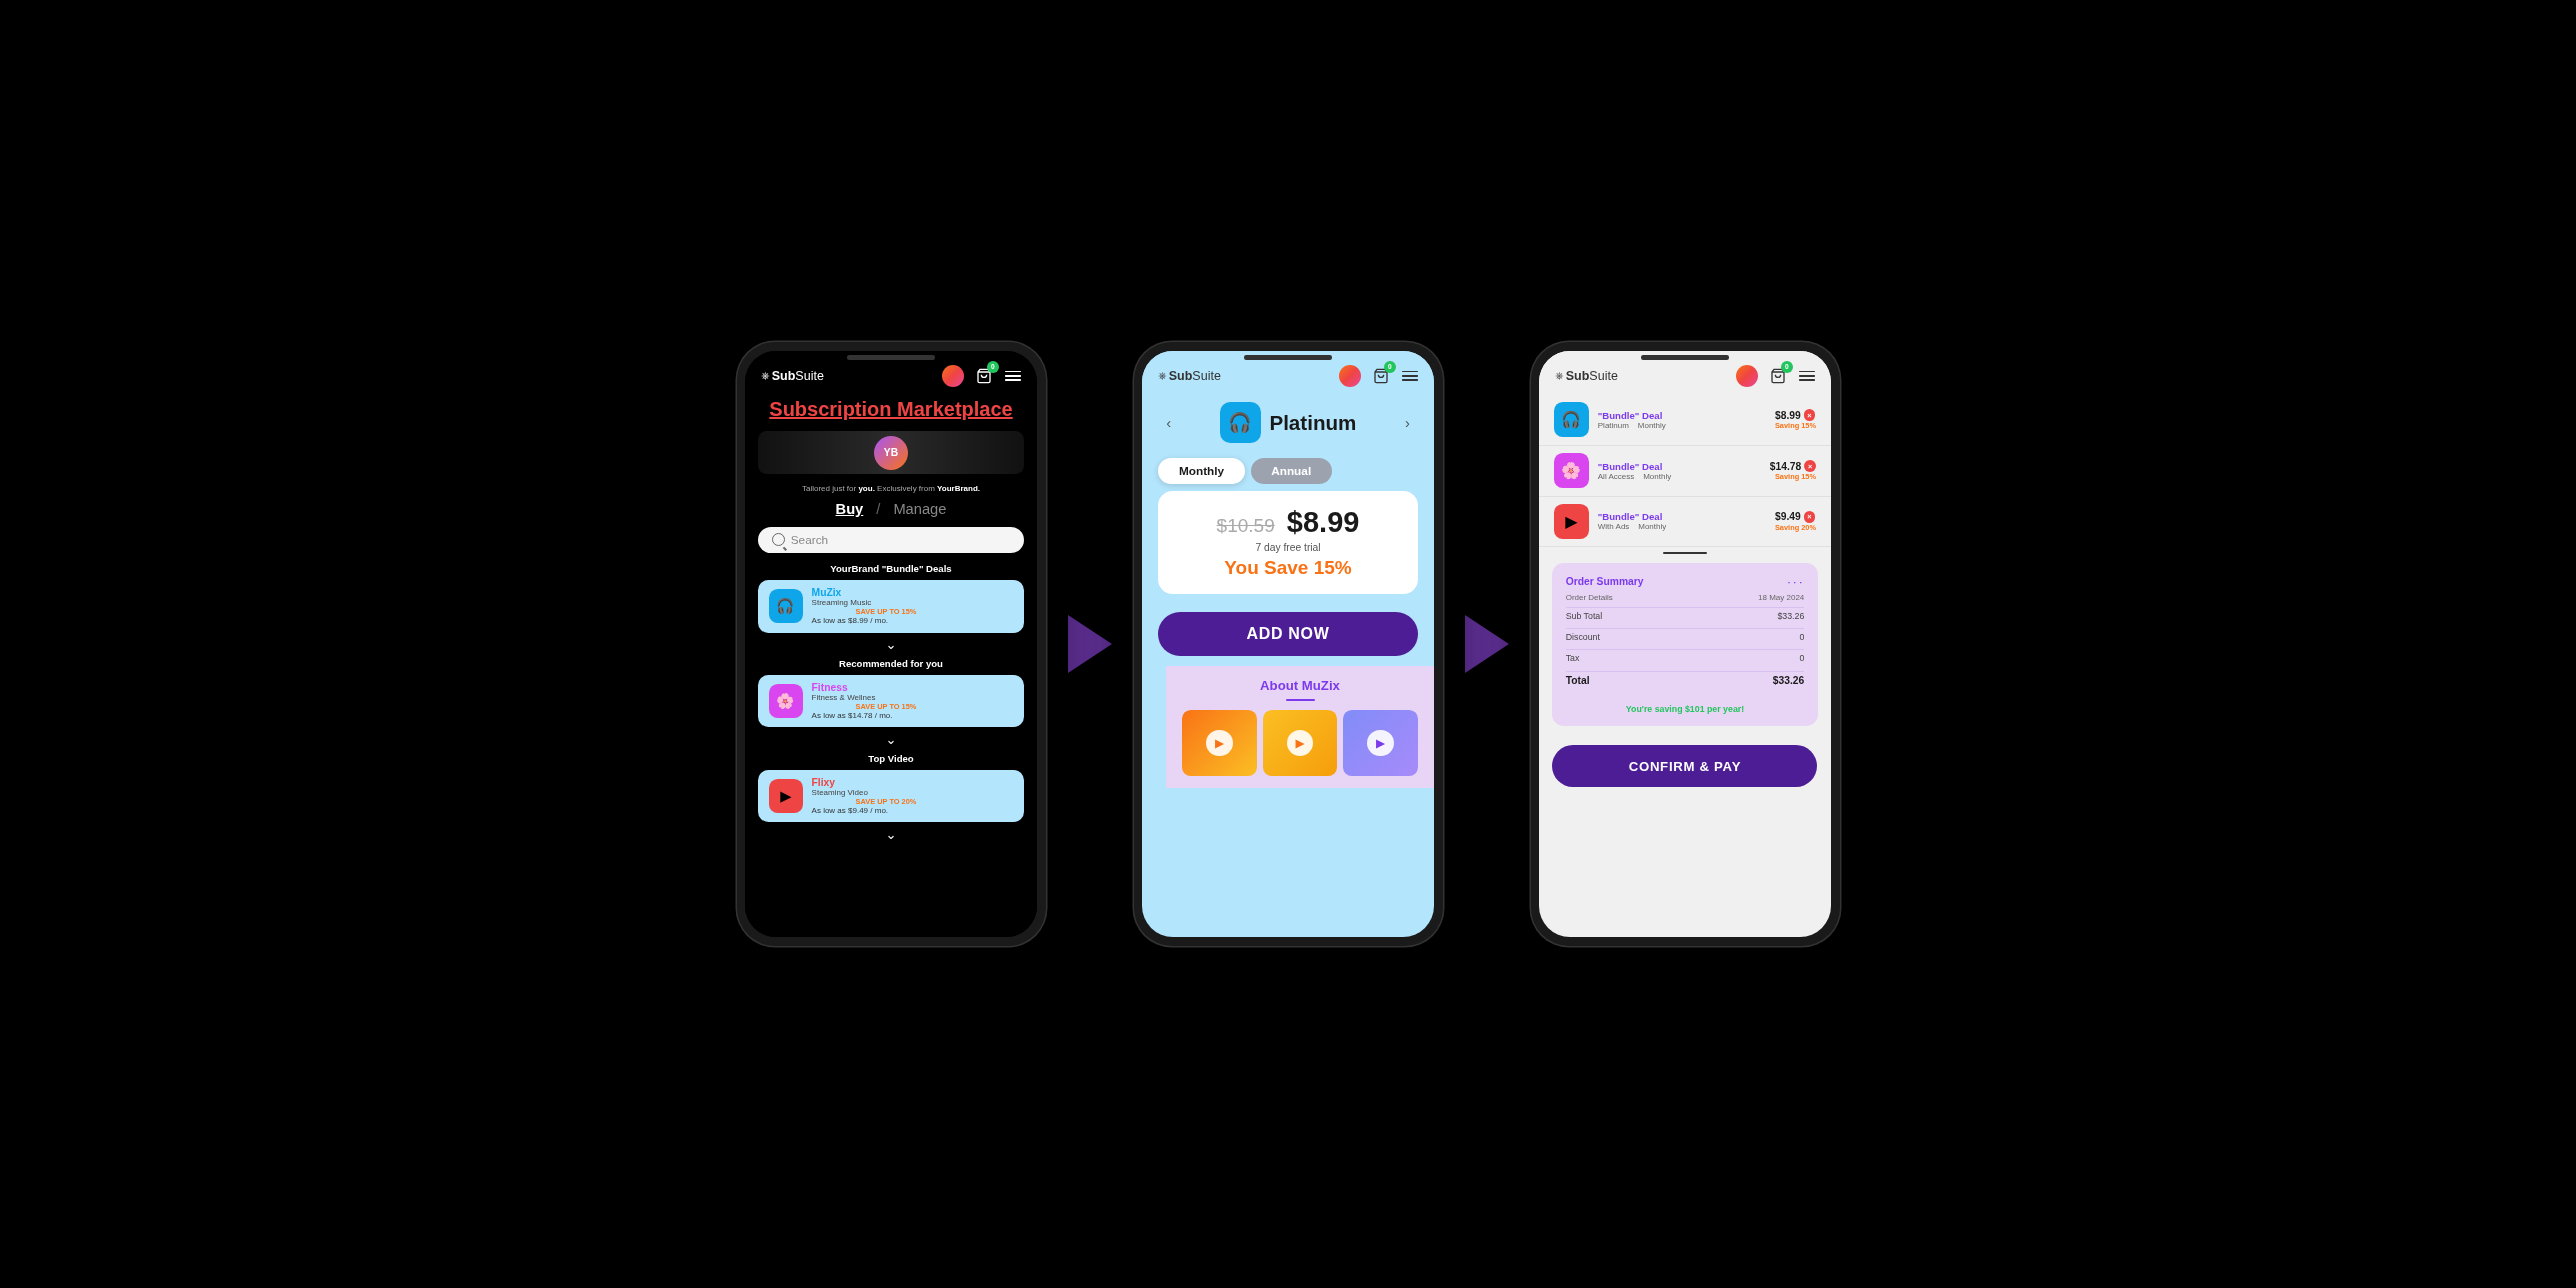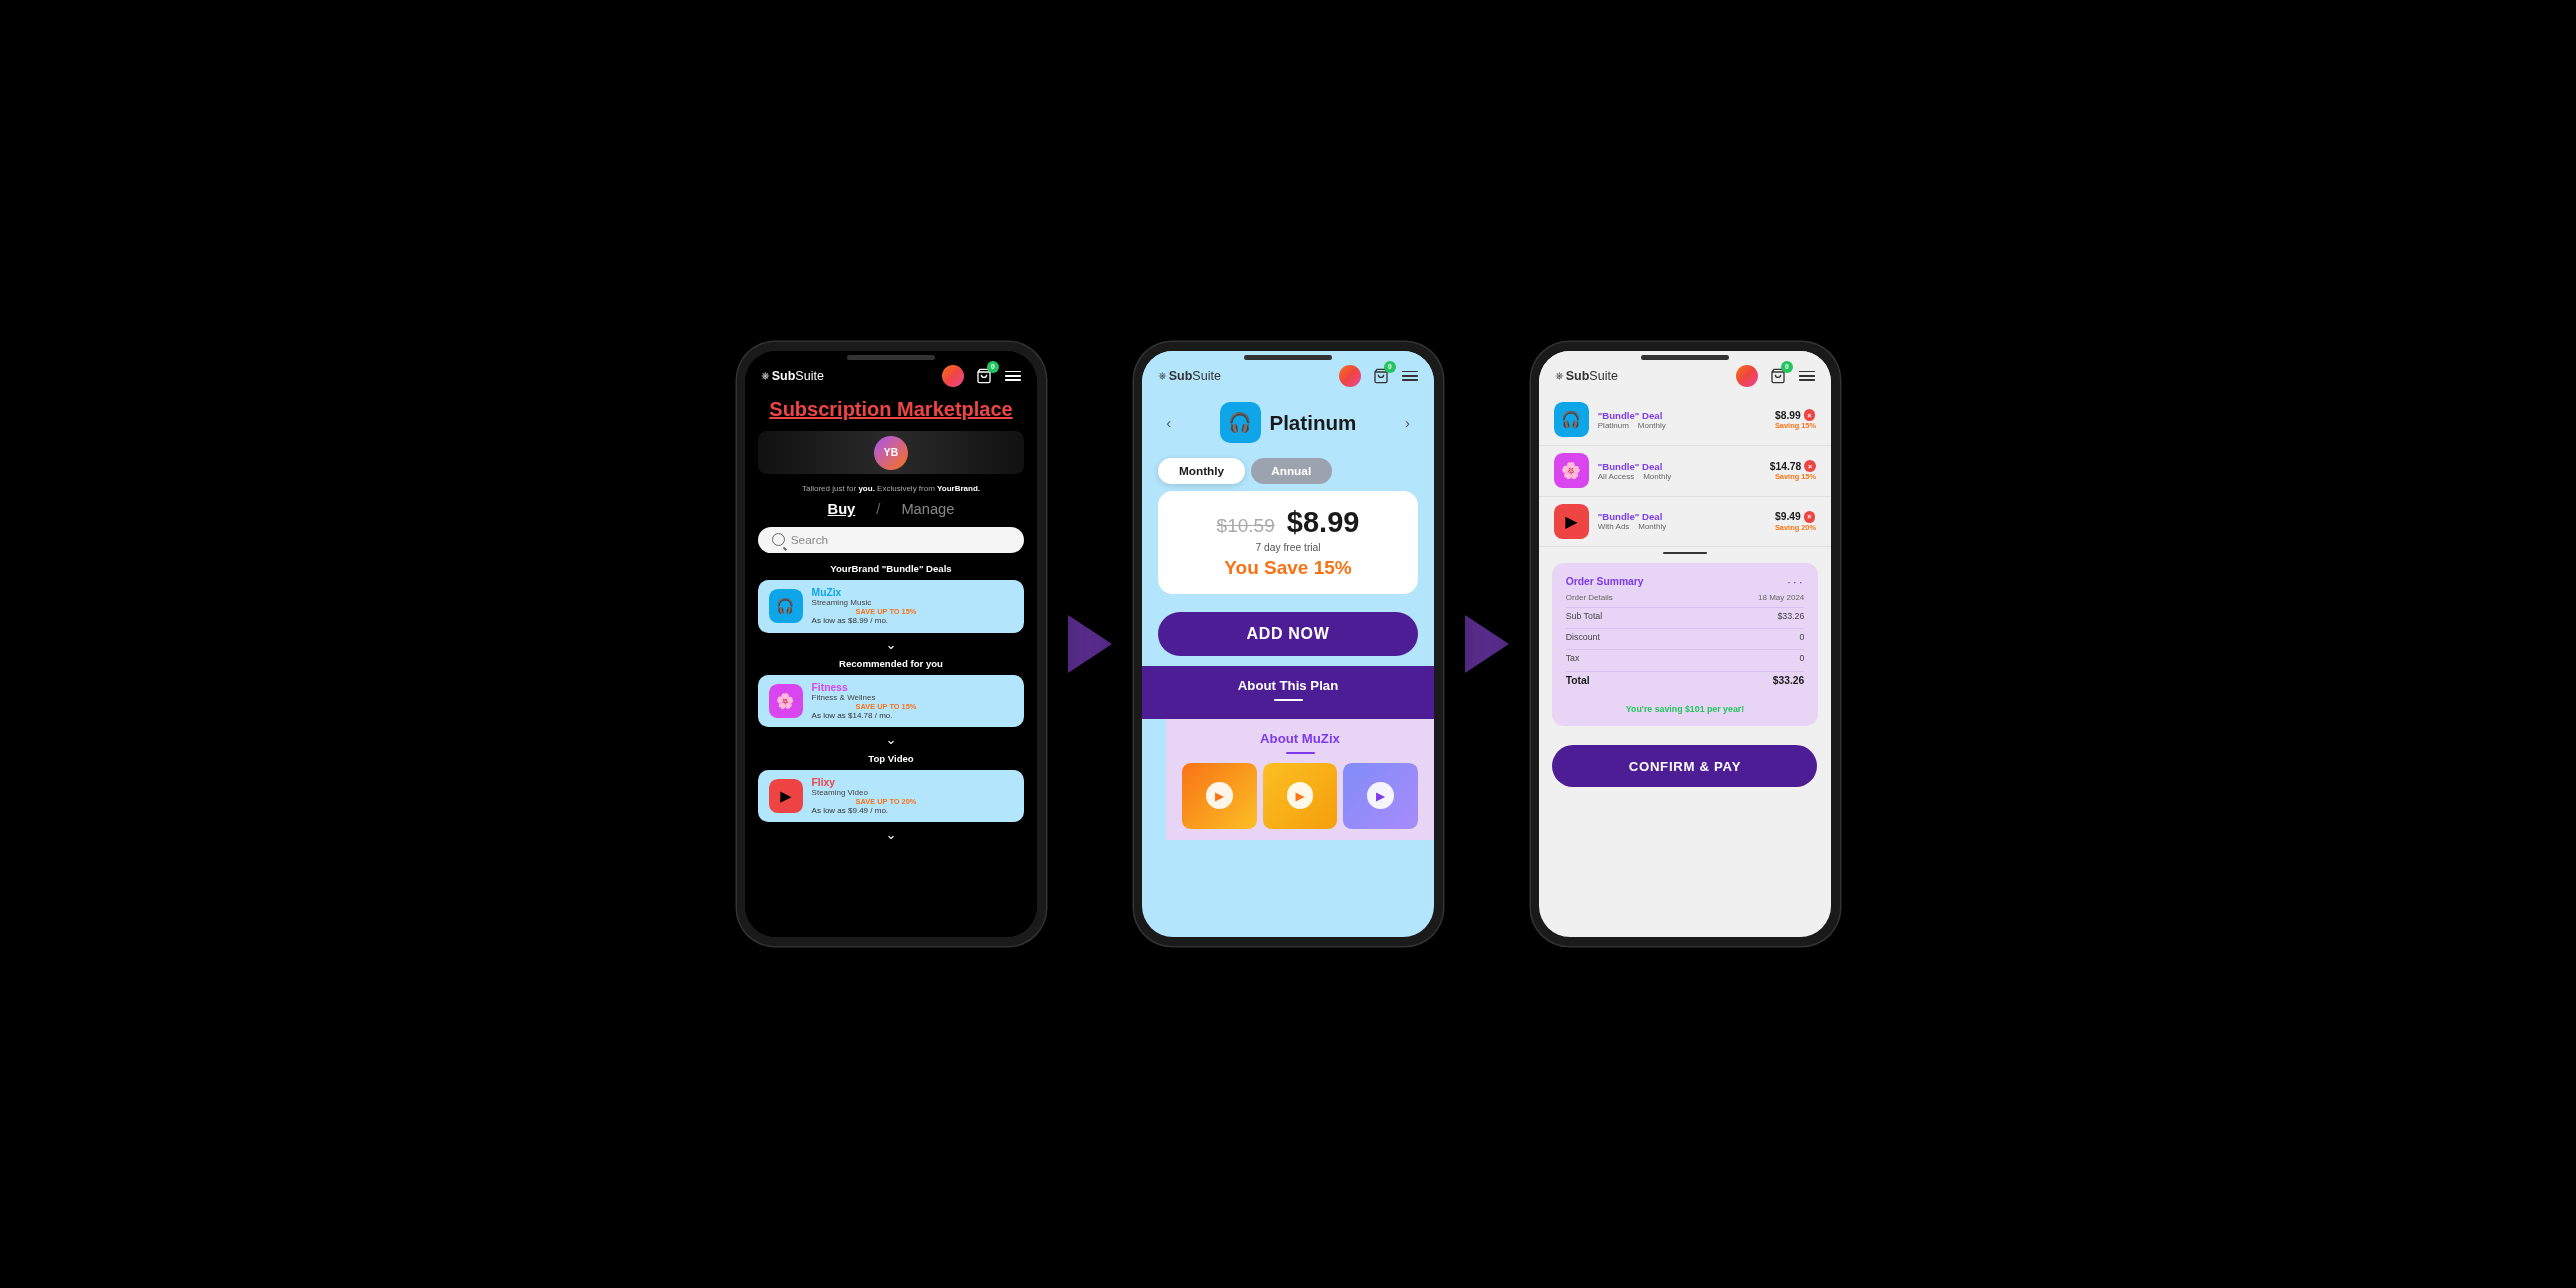--- a/index.html
+++ b/index.html
@@ -142,21 +142,21 @@
       text-align: center;
       color: #aaa;
       font-size: 8px;
       padding: 2.9px 14.7px;
     }
     .tagline strong { color: white; }
     .buy-manage {
       display: flex;
       align-items: center;
       justify-content: center;
-      gap: 21px;
+      gap: 13px;
       padding: 4.4px 0;
     }
     .buy-link {
       color: white;
       font-size: 14.7px;
       font-weight: 700;
       text-decoration: underline;
       cursor: pointer;
     }
     .divider-slash {
@@ -759,24 +759,20 @@
             <span class="current-price">$8.99</span>
           </div>
           <div class="trial-text">7 day free trial</div>
           <div class="save-text">You Save 15%</div>
         </div>
 
         
         <button class="add-now-btn">ADD NOW</button>
 
         
-        <div class="about-plan-section">
-          <div class="about-plan-title">About This Plan</div>
-          <div class="about-plan-divider"></div>
-        </div>
 
         
         <div class="about-muzix-section">
           <div class="about-muzix-title">About MuZix</div>
           <div class="about-muzix-divider"></div>
           <div class="media-thumbnails">
             <div class="thumb thumb1">
               <div class="play-btn">▶</div>
             </div>
             <div class="thumb thumb2">

